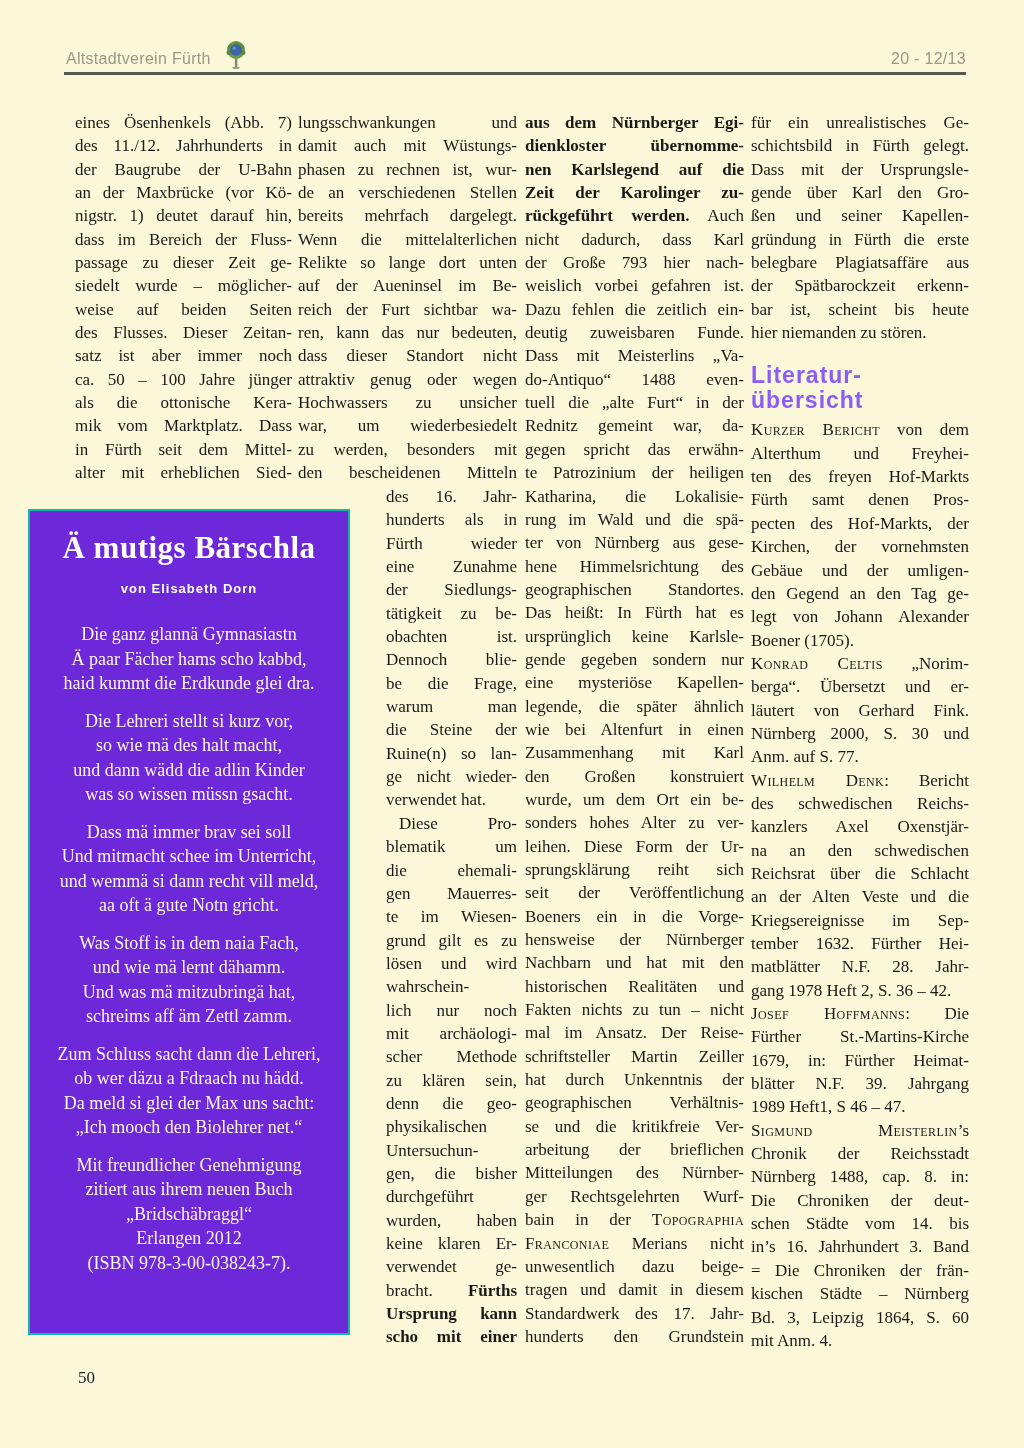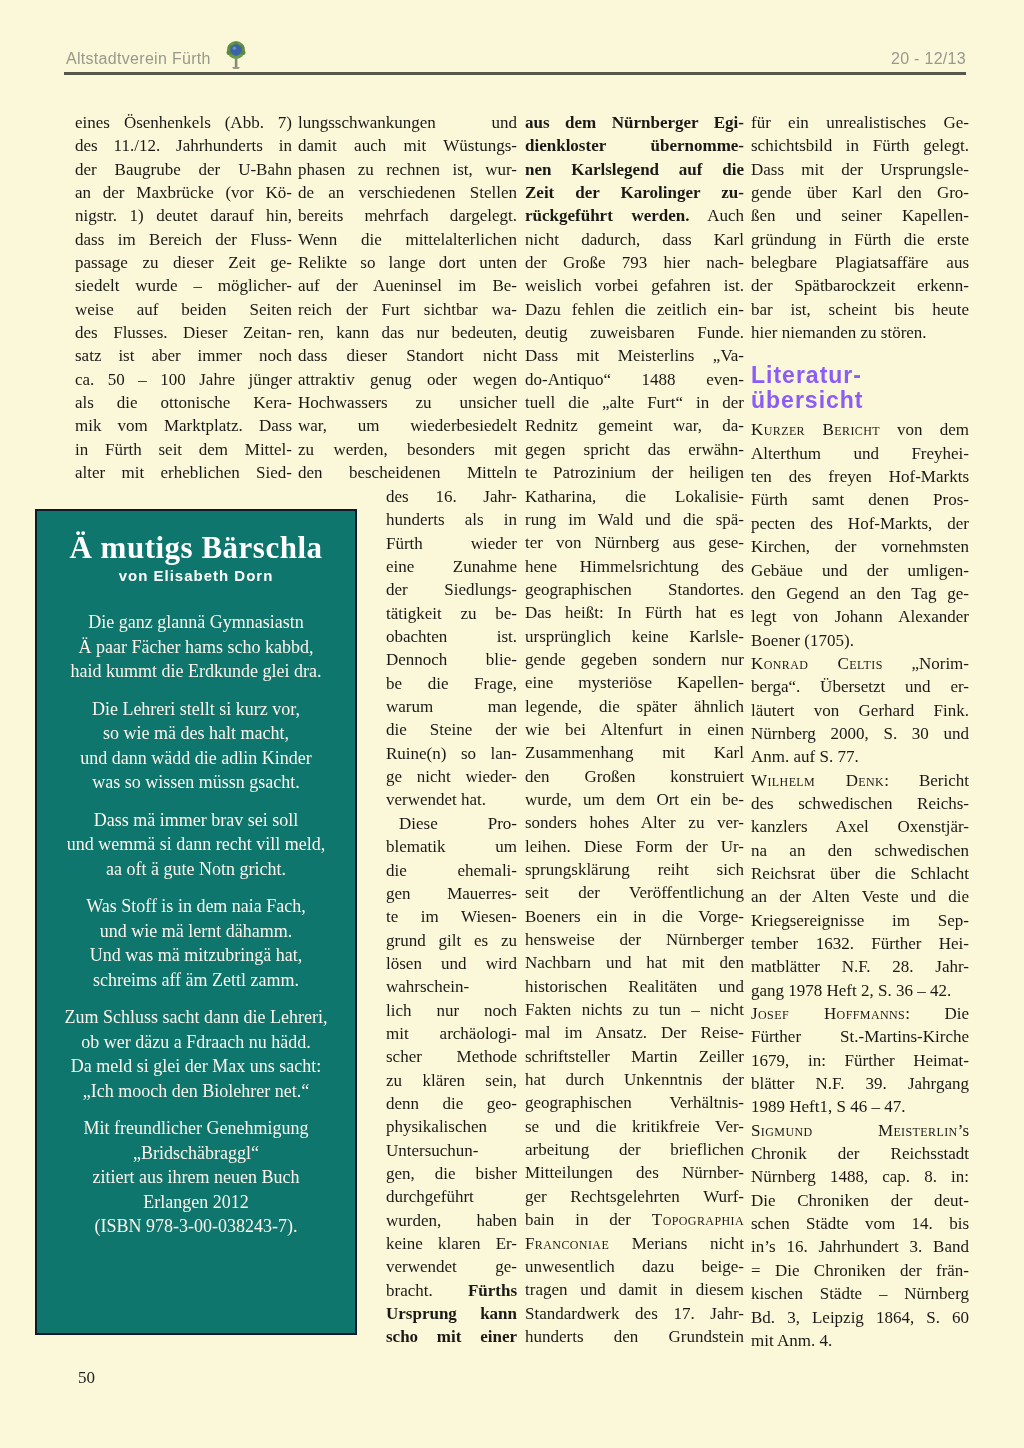--- a/index.html
+++ b/index.html
@@ -45,32 +45,32 @@
   
   .lit-heading {
     font-family:"Liberation Sans", sans-serif;
     font-weight:bold; color:#8b5cf6;
     font-size:23px; line-height:25px; letter-spacing:1px;
     margin-top:19px; margin-bottom:5px;
   }
 
   
   .poem-box {
-    position:absolute; left:35px; top:509px; width:322px; height:826px;
-    background:#0f766e; border:2px solid #0f172a; box-sizing:border-box;
+    position:absolute; left:28px; top:509px; width:322px; height:826px;
+    background:#6d28d9; border:2px solid #14b8a6; box-sizing:border-box;
     color:#fdf5ec; padding:18px 14px 0 14px;
   }
   .poem-title {
     text-align:center; font-weight:bold; font-size:31px; line-height:38px;
     letter-spacing:.5px; color:#ffffff;
   }
   .poem-byline {
     text-align:center; font-family:"Liberation Sans", sans-serif;
-    font-weight:bold; font-size:15px; letter-spacing:1px;
-    color:#ffffff;
+    font-weight:bold; font-size:13px; letter-spacing:1px;
+    margin-top:14px; color:#ffffff;
   }
   .poem-stanzas { margin-top:26px; font-size:18px; line-height:24.5px; }
   .poem-stanzas .para { margin-bottom:13px; }
   .poem-stanzas .ln { text-align:center; text-align-last:center; }
 
   
   .page-number {
     position:absolute; left:78px; top:1368px;
     font-size:17px; color:#222;
   }
@@ -322,38 +322,39 @@
         <div class="ln">haid kummt die Erdkunde glei dra.</div>
       </div>
       <div class="para">
         <div class="ln">Die Lehreri stellt si kurz vor,</div>
         <div class="ln">so wie mä des halt macht,</div>
         <div class="ln">und dann wädd die adlin Kinder</div>
         <div class="ln">was so wissen müssn gsacht.</div>
       </div>
       <div class="para">
         <div class="ln">Dass mä immer brav sei soll</div>
+        <div class="ln">Und mitmacht schee im Unterricht,</div>
         <div class="ln">und wemmä si dann recht vill meld,</div>
         <div class="ln">aa oft ä gute Notn gricht.</div>
       </div>
       <div class="para">
         <div class="ln">Was Stoff is in dem naia Fach,</div>
         <div class="ln">und wie mä lernt dähamm.</div>
         <div class="ln">Und was mä mitzubringä hat,</div>
         <div class="ln">schreims aff äm Zettl zamm.</div>
       </div>
       <div class="para">
         <div class="ln">Zum Schluss sacht dann die Lehreri,</div>
         <div class="ln">ob wer däzu a Fdraach nu hädd.</div>
         <div class="ln">Da meld si glei der Max uns sacht:</div>
         <div class="ln">„Ich mooch den Biolehrer net.“</div>
       </div>
       <div class="para">
         <div class="ln">Mit freundlicher Genehmigung</div>
+        <div class="ln">zitiert aus ihrem neuen Buch</div>
         <div class="ln">„Bridschäbraggl“</div>
-        <div class="ln">zitiert aus ihrem neuen Buch</div>
         <div class="ln">Erlangen 2012</div>
         <div class="ln">(ISBN 978-3-00-038243-7).</div>
       </div>
     </div>
 </div>
 
 <div class="page-number">50</div>
 
 </body></html>

